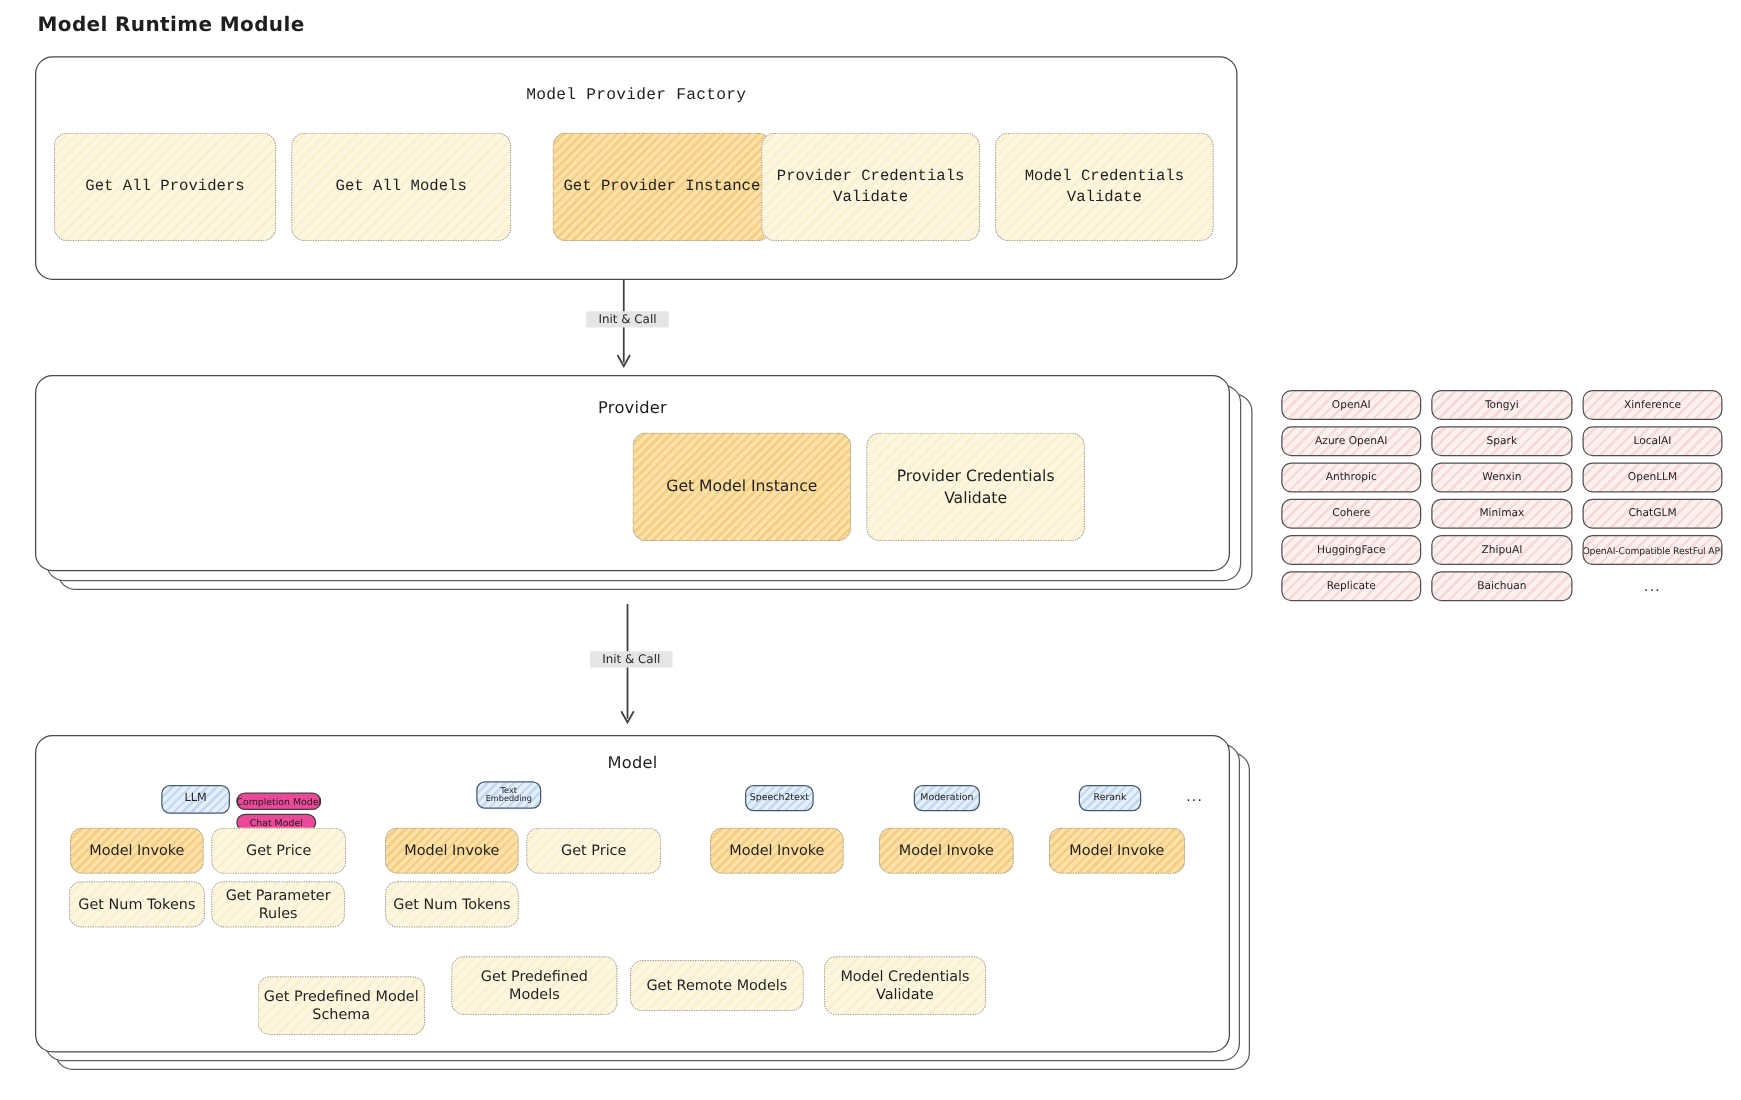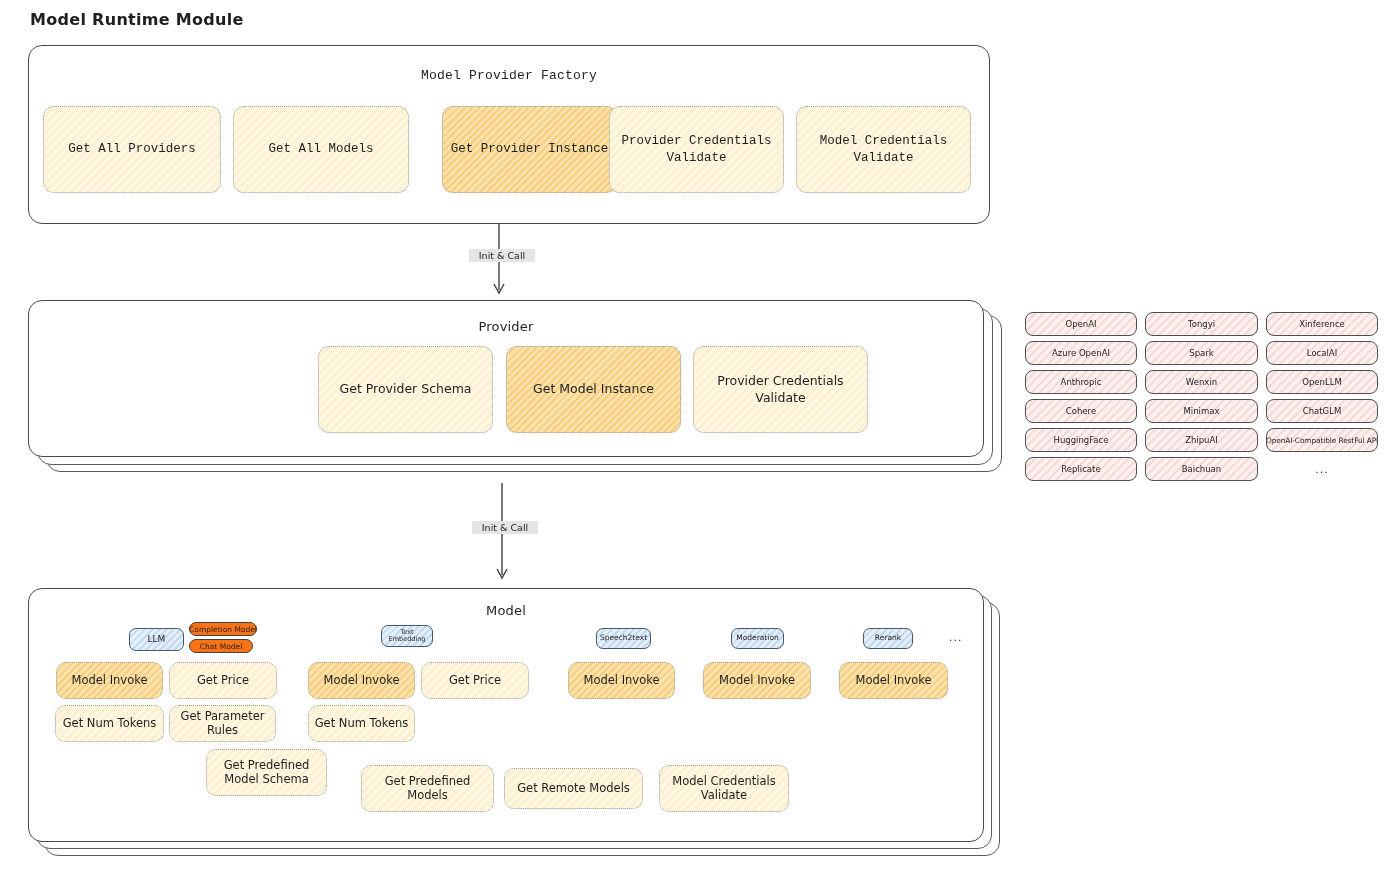--- a/index.html
+++ b/index.html
@@ -23,21 +23,21 @@
   .chip{display:flex;align-items:center;justify-content:center;text-align:center;border:1.5px solid #4f4f4f;
         border-radius:8px;font-size:8.5px;white-space:nowrap;overflow:hidden;padding:0 2px;box-sizing:border-box;
         background:repeating-linear-gradient(135deg, rgba(224,120,116,0.20) 0 2px, transparent 2px 6px), #fdf1f0;}
   .chip-long{font-size:7.4px;letter-spacing:-0.1px;}
   .cell-plain{display:flex;align-items:center;justify-content:center;border:none;background:none;font-size:11px;letter-spacing:1px;}
 
   .tag-blue{position:absolute;display:flex;align-items:center;justify-content:center;text-align:center;
         border:1.4px solid #44596e;border-radius:7px;font-size:8px;line-height:1.15;box-sizing:border-box;
         background:repeating-linear-gradient(135deg, rgba(110,160,215,0.28) 0 2px, transparent 2px 5px), #e4effa;}
   .tag-white{position:absolute;display:flex;align-items:center;justify-content:center;border:1.3px solid #404040;
-        border-radius:8px;font-size:7.5px;background:#f97316;white-space:nowrap;padding:0 3px;box-sizing:border-box;}
+        border-radius:8px;font-size:7.5px;background:#ec4899;white-space:nowrap;padding:0 3px;box-sizing:border-box;margin-top:12px;}
 
   .arrow{position:absolute;z-index:2;}
   .arrow-label{position:absolute;background:#e5e5e5;font-size:9.5px;padding:1px 3px;text-align:center;z-index:4;}
   .ellipsis{position:absolute;font-size:11px;letter-spacing:1px;}
 </style>
 </head>
 <body>
 
 <div class="canvas">
 
@@ -55,21 +55,20 @@
   <svg class="arrow" style="left:491px;top:224px;" width="16" height="74">
     <line x1="8" y1="0" x2="8" y2="66" stroke="#3f3f3f" stroke-width="1.4"></line>
     <path d="M3,60 L8,69 L13,60" fill="none" stroke="#3f3f3f" stroke-width="1.4"></path>
   </svg>
   <div class="arrow-label" style="left:469px;top:249px;width:60px;">Init &amp; Call</div>
 
   <div class="layer" style="left:46px;top:315px;width:954px;height:155px;z-index:1;"></div>
   <div class="layer" style="left:37px;top:308px;width:954px;height:155px;z-index:2;"></div>
   <div class="frame" style="left:28px;top:300px;width:954px;height:155px;">
     <div class="frame-title" style="top:18px;">Provider</div>
-    <div class="node light" style="left:289px;top:45px;width:175px;height:87px;">Get Provider Schema</div>
     <div class="node dark" style="left:477px;top:45px;width:175px;height:87px;">Get Model Instance</div>
     <div class="node light" style="left:664px;top:45px;width:175px;height:87px;">Provider Credentials Validate</div>
   </div>
 
   <div class="grid">
     <div class="chip">OpenAI</div>
     <div class="chip">Tongyi</div>
     <div class="chip">Xinference</div>
     <div class="chip">Azure OpenAI</div>
     <div class="chip">Spark</div>
@@ -113,19 +112,19 @@
     <div class="node dark small" style="left:279px;top:73px;width:107px;height:37px;">Model Invoke</div>
     <div class="node light small" style="left:392px;top:73px;width:108px;height:37px;">Get Price</div>
     <div class="node dark small" style="left:539px;top:73px;width:107px;height:37px;">Model Invoke</div>
     <div class="node dark small" style="left:674px;top:73px;width:108px;height:37px;">Model Invoke</div>
     <div class="node dark small" style="left:810px;top:73px;width:109px;height:37px;">Model Invoke</div>
 
     <div class="node light small" style="left:26px;top:116px;width:109px;height:37px;">Get Num Tokens</div>
     <div class="node light small" style="left:140px;top:116px;width:107px;height:37px;">Get Parameter Rules</div>
     <div class="node light small" style="left:279px;top:116px;width:107px;height:37px;">Get Num Tokens</div>
 
-    <div class="node light small" style="left:177px;top:160px;width:121px;height:47px;">Get Predefined Model Schema</div>
+    <div class="node light small" style="left:177px;top:192px;width:134px;height:47px;">Get Predefined Model Schema</div>
     <div class="node light small" style="left:332px;top:176px;width:133px;height:47px;">Get Predefined Models</div>
     <div class="node light small" style="left:475px;top:179px;width:139px;height:41px;">Get Remote Models</div>
     <div class="node light small" style="left:630px;top:176px;width:130px;height:47px;">Model Credentials Validate</div>
   </div>
 
 </div>
 
 </body></html>

